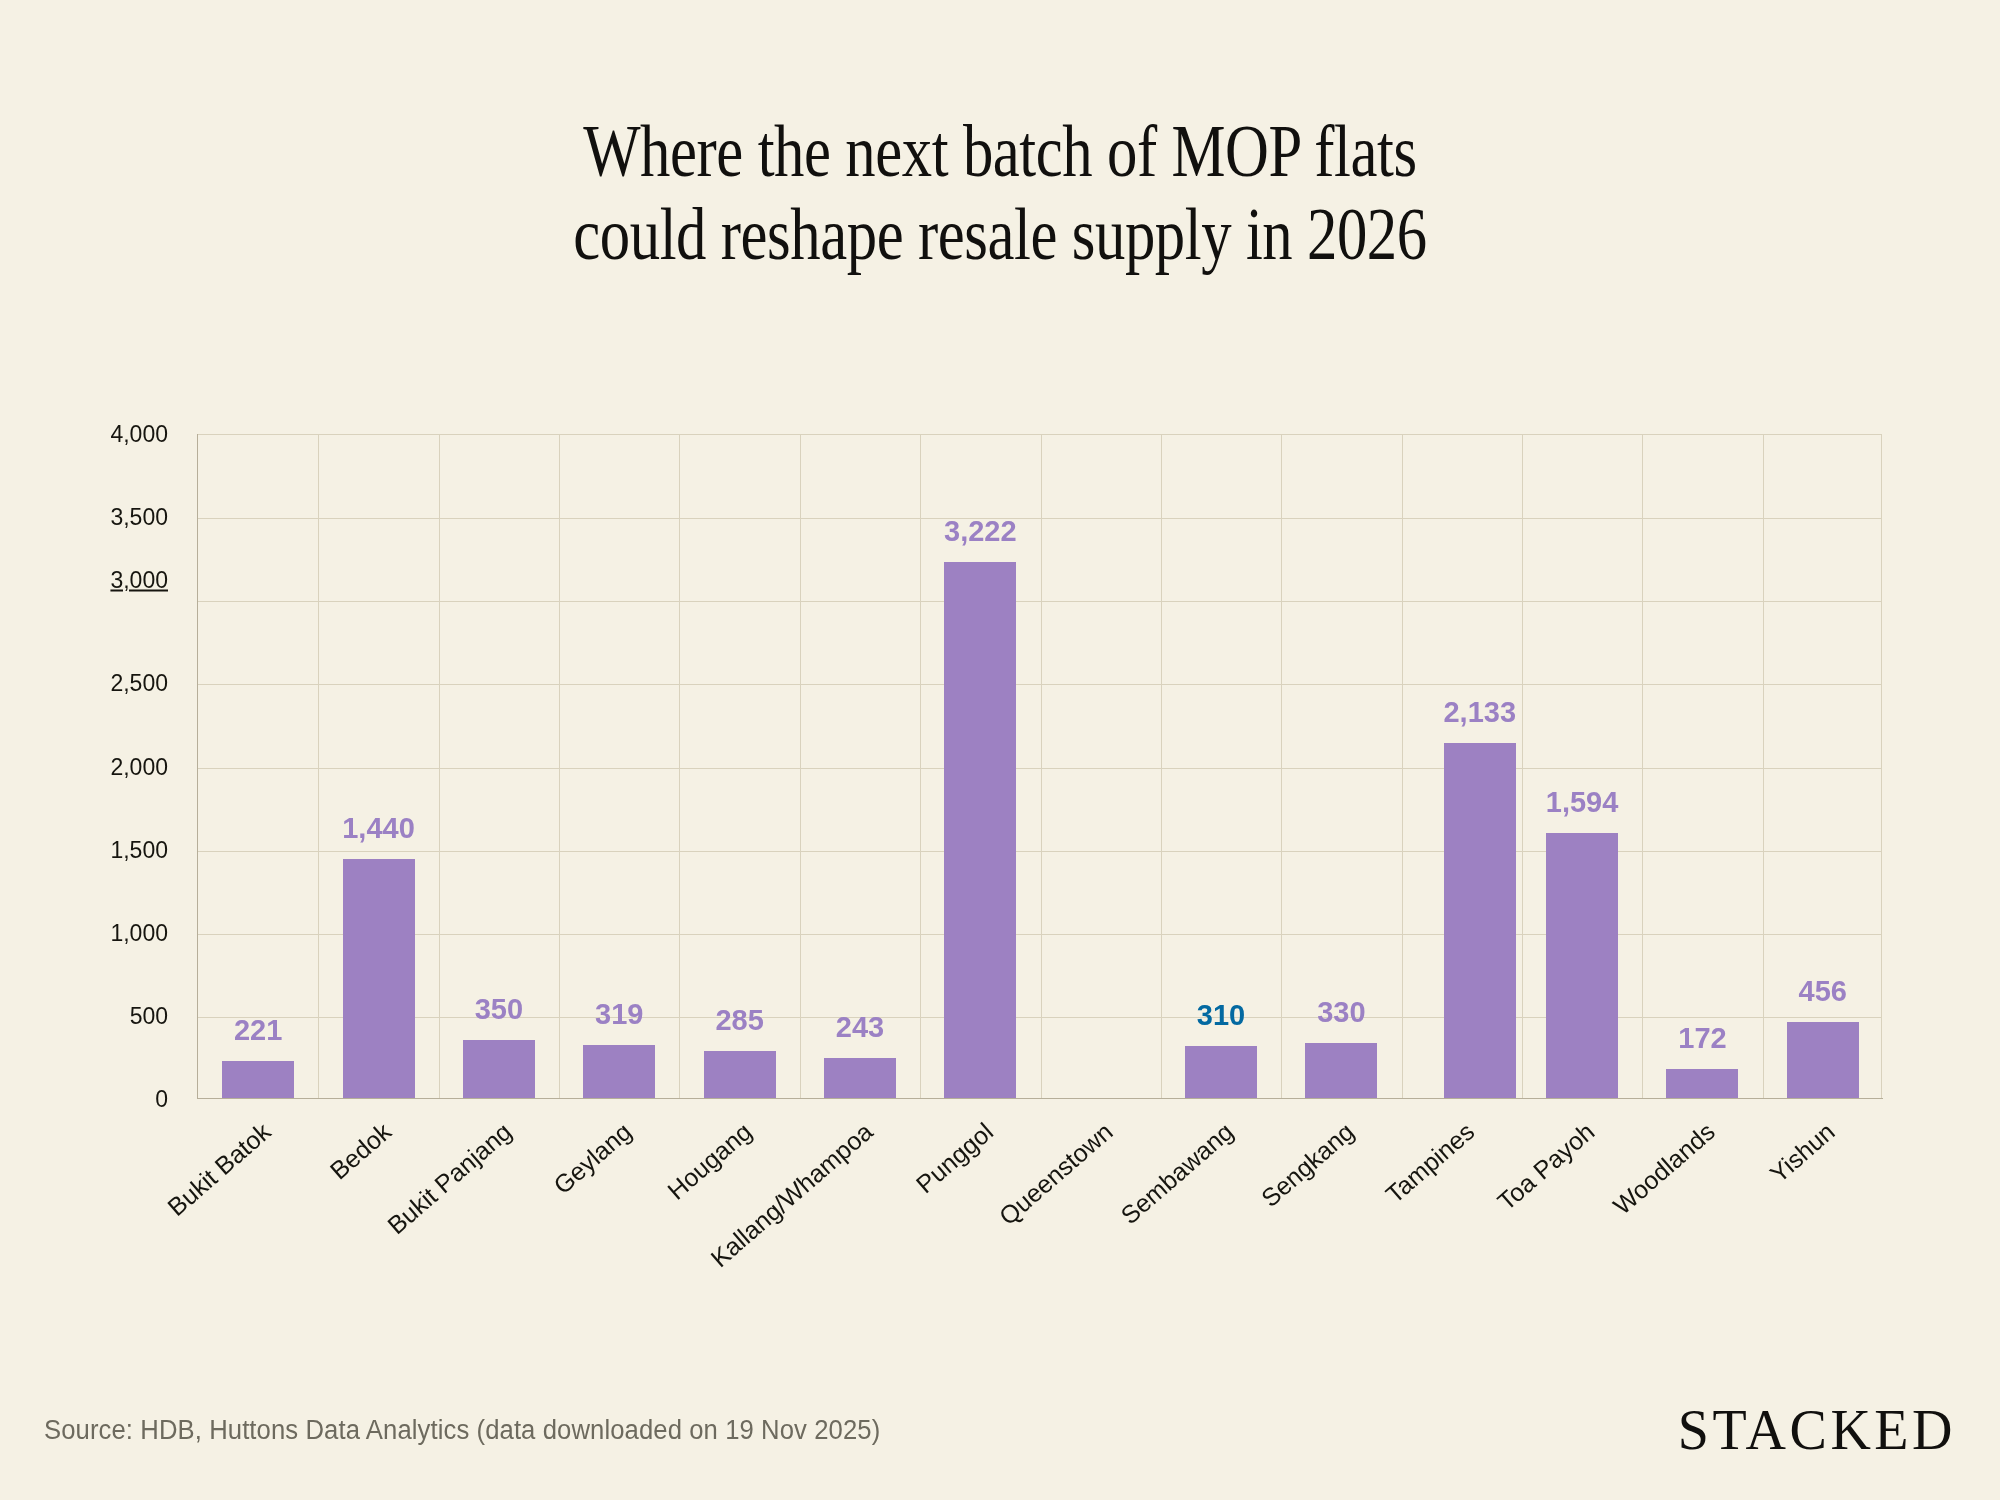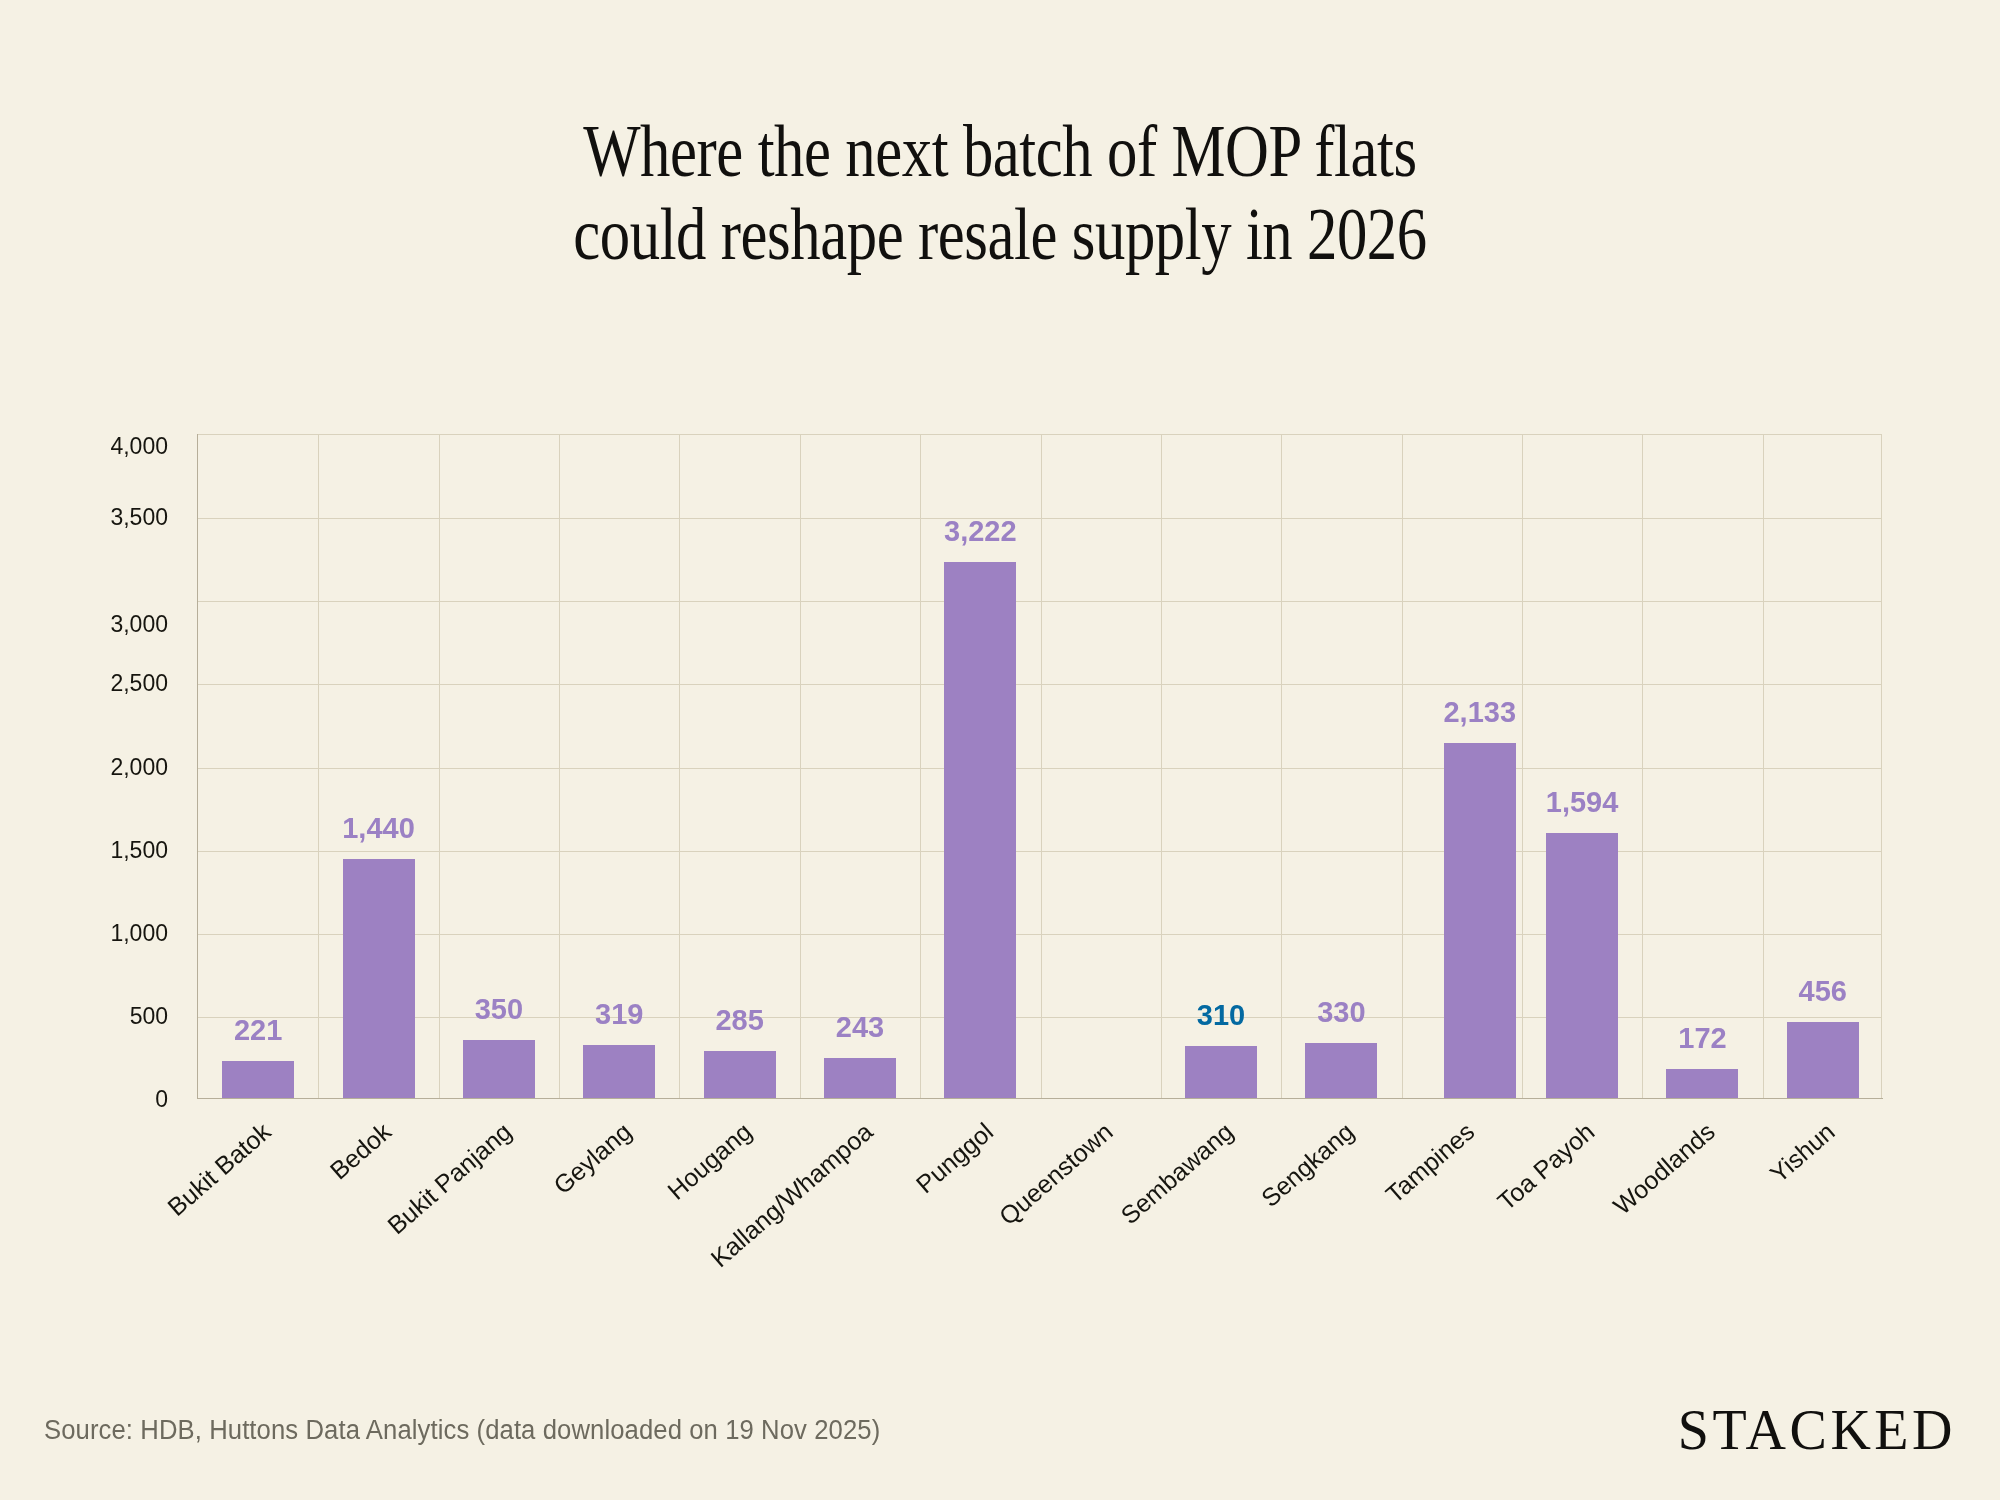--- a/index.html
+++ b/index.html
@@ -177,23 +177,23 @@
 <body>
 
 <div id="page">
 
   <div id="title-block">
     <div class="title-line">Where the next batch of MOP flats</div>
     <div class="title-line">could reshape resale supply in 2026</div>
   </div>
 
   <div id="y-ticks">
-      <div class="ytick" style="top: 446px;">4,000</div>
+      <div class="ytick" style="top: 434px;">4,000</div>
       <div class="ytick" style="top: 517.125px;">3,500</div>
-      <div class="ytick" style="top: 624px;">3,000</div>
+      <div class="ytick" style="top: 580px; text-decoration: underline;">3,000</div>
       <div class="ytick" style="top: 683.375px;">2,500</div>
       <div class="ytick" style="top: 766.5px;">2,000</div>
       <div class="ytick" style="top: 849.625px;">1,500</div>
       <div class="ytick" style="top: 932.75px;">1,000</div>
       <div class="ytick" style="top: 1015.88px;">500</div>
       <div class="ytick" style="top: 1099px;">0</div>
     </div>
 
   <div id="chart-area">
       <div class="gridline-h" style="top: 83.125px;"></div>

